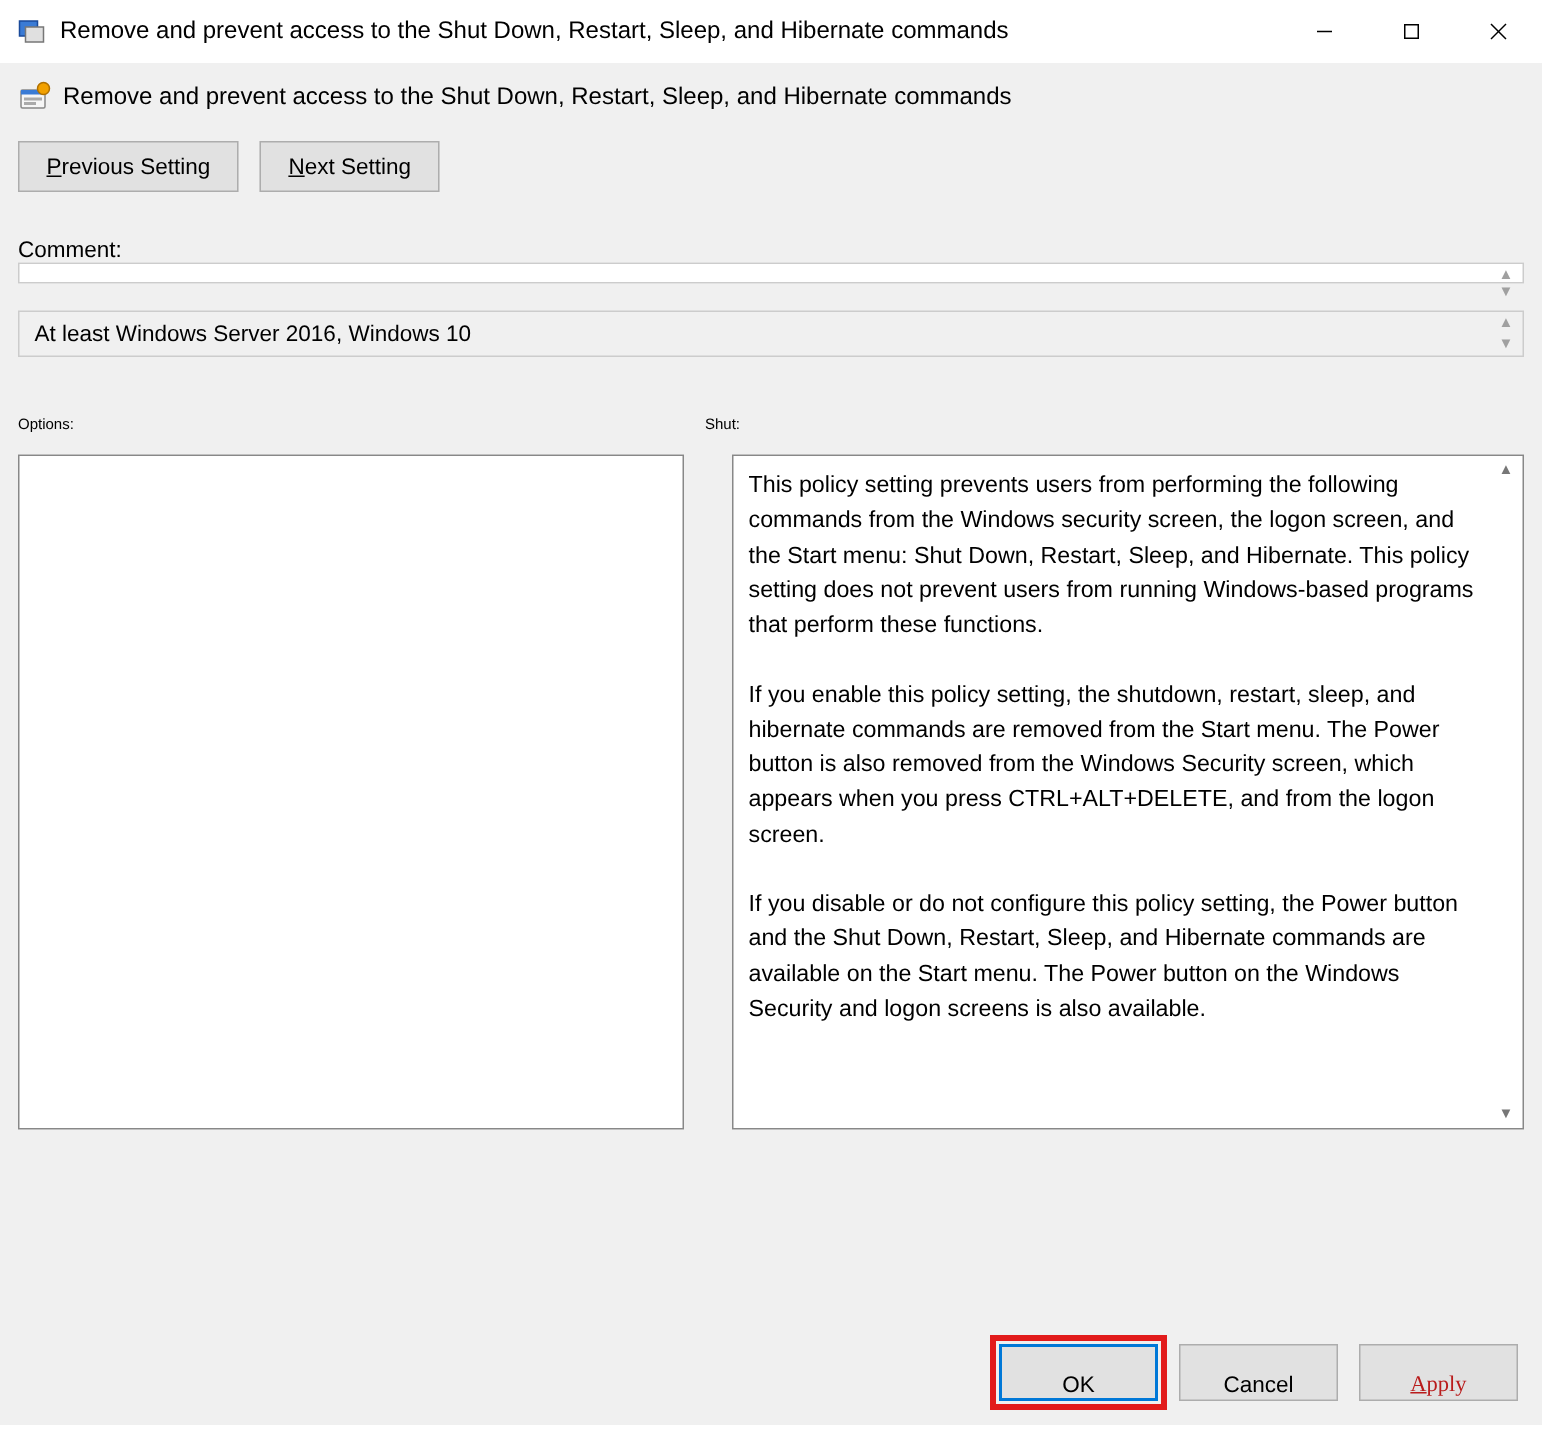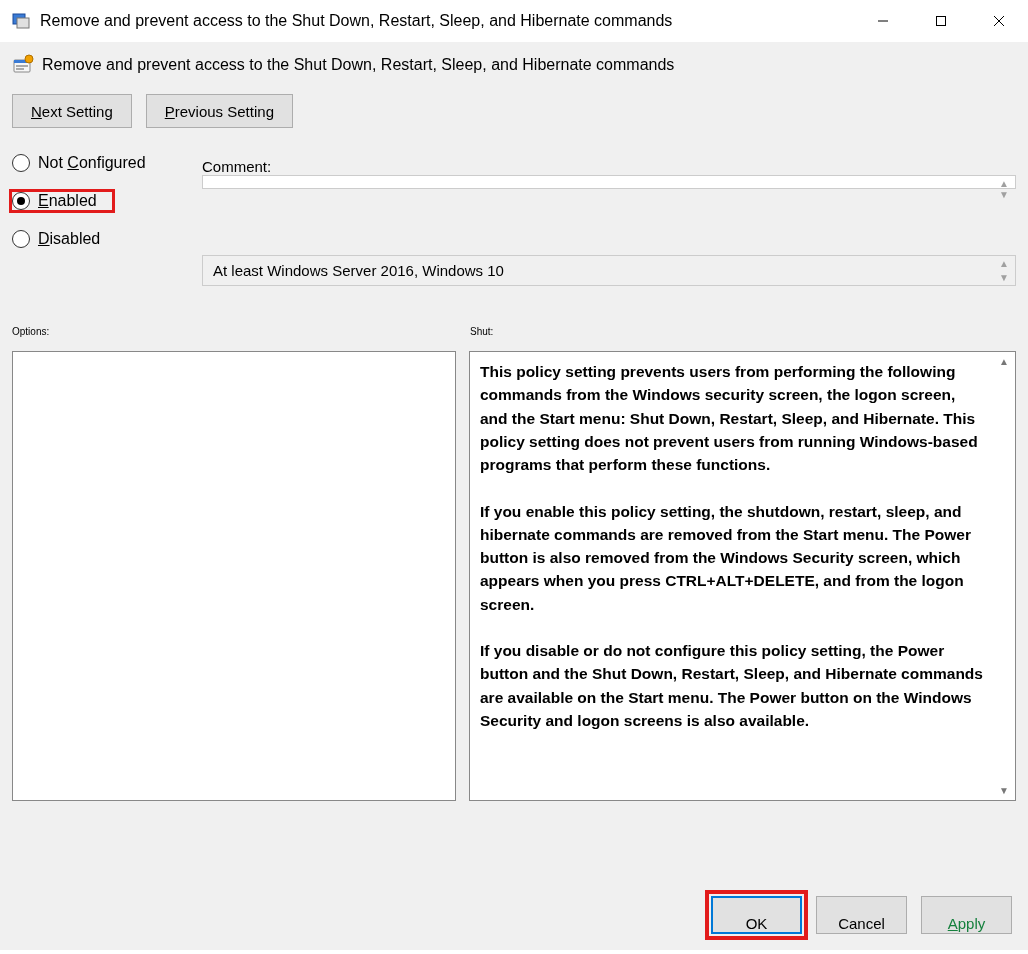--- a/index.html
+++ b/index.html
@@ -85,32 +85,32 @@
   .field-row { display: flex; margin-bottom: 18px; flex-direction: column; }
   .field-label { width: 136px; font-size: 15px; padding-top: 4px; }
   .textarea, .supported-box {
     flex: 1;
     background: #fff;
     border: 1px solid #cccccc;
     padding: 6px 10px;
     font-size: 15px;
     position: relative;
   }
-  .supported-box { background: #f0f0f0; border: 1px solid #cccccc; margin-top: 48px; }
+  .supported-box { background: #f0f0f0; border: 1px solid #cccccc; }
   .scroll-spinners {
     position: absolute; right: 2px; top: 2px; bottom: 2px;
     width: 18px; display:flex; flex-direction:column; justify-content:space-between;
   }
   .scroll-spinners span { color: #a0a0a0; font-size: 10px; text-align:center; user-select:none;}
   .section-labels {
     display: flex; margin-top: 22px; margin-bottom: 14px;
     font-size: 10px;
   }
   .section-labels .lbl-options { width: 458px; }
-  .panes { display: flex; gap: 13px; font-weight: bold; }
+  .panes { display: flex; gap: 32px; }
   .pane {
     border: 1px solid #888;
     background: #fff;
     height: 450px;
     position: relative;
   }
   .pane.options { width: 444px; }
   .pane.help { flex: 1; }
   .help-text {
     padding: 8px 28px 8px 10px;
@@ -121,22 +121,22 @@
   .help-scroll {
     position:absolute; right:2px; top:4px; bottom:4px; width:18px;
     display:flex; flex-direction:column; justify-content:space-between;
   }
   .help-scroll span { color:#777; font-size:10px; text-align:center; }
   .footer-btns {
     position: absolute;
     right: 16px; bottom: 16px;
     display: flex; gap: 14px;
   }
-  .footer-btns button.win { width: 91px; padding:18px; }
-  button.win.disabled { color: #15803d; }
+  .footer-btns button.win { width: 106px; padding:18px; }
+  button.win.disabled { color: #b91c1c; font-family: Liberation Serif, serif; }
 </style>
 </head>
 <body>
 
 <div class="titlebar">
   <span class="appicon">
     <svg width="20" height="20" viewBox="0 0 20 20">
       <rect x="2" y="3" width="12" height="10" fill="#3a7bd5" stroke="#1a4a9a"></rect>
       <rect x="6" y="7" width="12" height="10" fill="#e0e0e0" stroke="#777"></rect>
     </svg>
@@ -171,41 +171,25 @@
         <rect x="2" y="6" width="16" height="3" fill="#3a7bd5"></rect>
         <rect x="4" y="11" width="12" height="2" fill="#aaa"></rect>
         <rect x="4" y="14" width="8" height="2" fill="#aaa"></rect>
         <circle cx="17" cy="5" r="4" fill="#f2a100" stroke="#b07000"></circle>
       </svg>
     </span>
     <span class="heading">Remove and prevent access to the Shut Down, Restart, Sleep, and Hibernate commands</span>
   </div>
 
   <div class="navbtns">
+    <button class="win"><span style="text-decoration:underline">P</span><span>revious Setting</span></button>
     <button class="win"><span style="text-decoration:underline">N</span><span>ext Setting</span></button>
-    <button class="win"><span style="text-decoration:underline">P</span><span>revious Setting</span></button>
   </div>
 
   <div class="cols-top">
-    <div class="radio-col">
-      <div class="radio-item">
-        <span class="radio-outer"></span>
-        <span>Not <span style="text-decoration:underline">C</span>onfigured</span>
-      </div>
-      <div class="radio-item highlight-red" style="width:104px">
-        <span class="radio-outer">
-            <span class="radio-inner"></span>
-          </span>
-        <span><span style="text-decoration:underline">E</span>nabled</span>
-      </div>
-      <div class="radio-item">
-        <span class="radio-outer"></span>
-        <span><span style="text-decoration:underline">D</span>isabled</span>
-      </div>
-    </div>
 
     <div class="mid-col">
       <div class="field-row">
         <div class="field-label">Comment:</div>
         <div class="textarea" style="height:96px">
           <span></span>
           <div class="scroll-spinners">
               <span>▲</span>
               <span>▼</span>
             </div>

